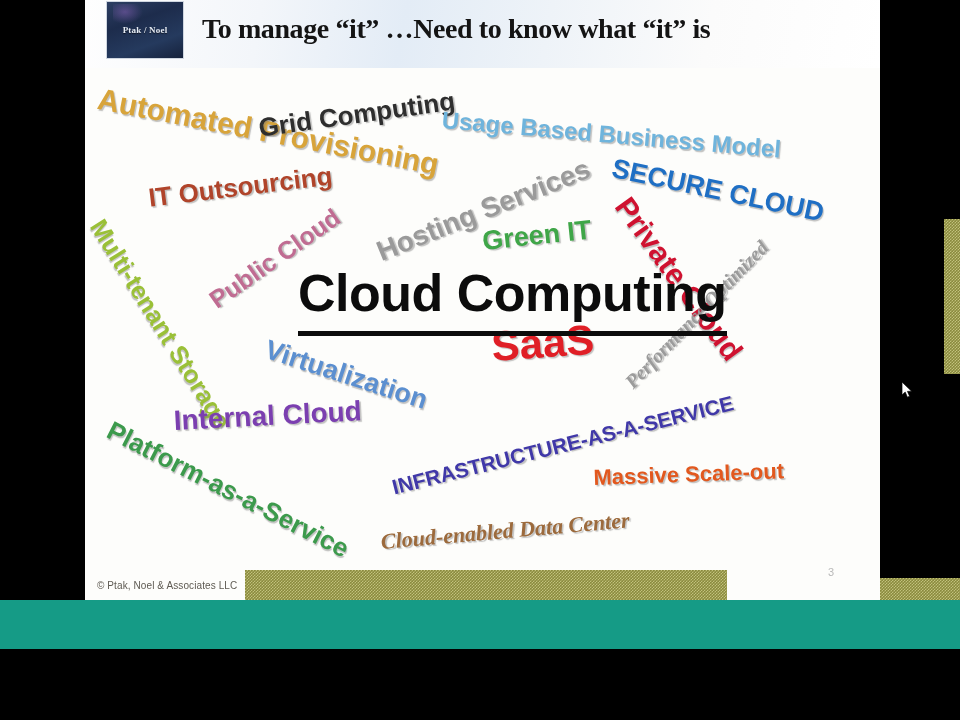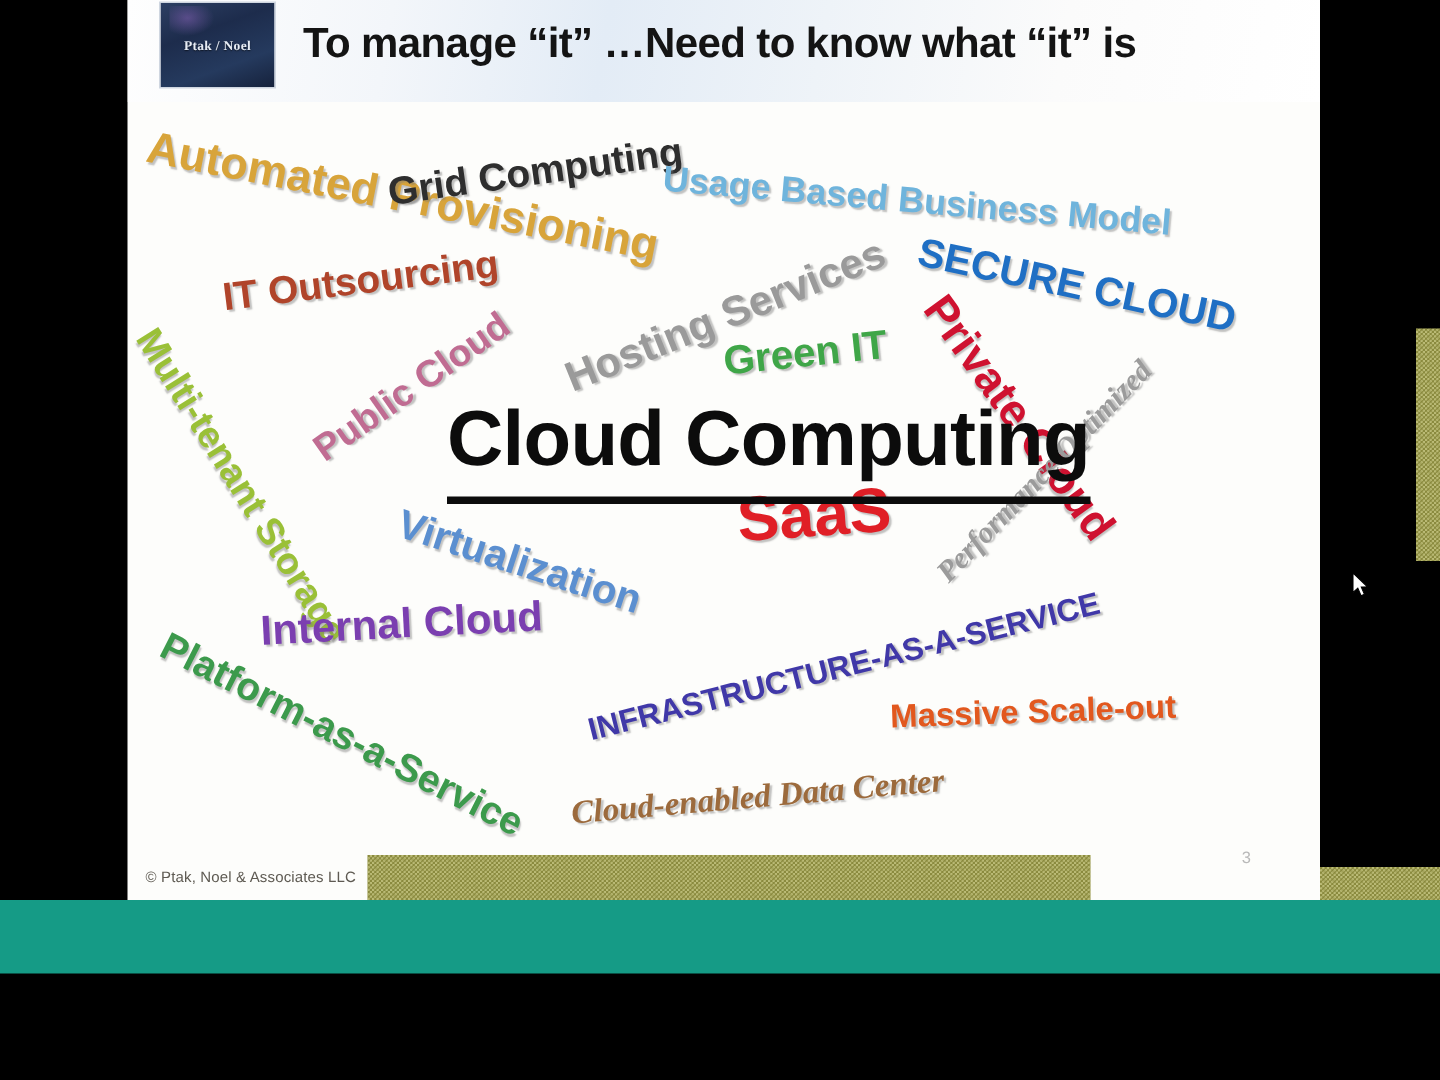--- a/index.html
+++ b/index.html
@@ -84,21 +84,21 @@
   }
   #slide-title {
     position: absolute;
     left: 117px;
     top: 13px;
     font-size: 28px;
     font-weight: bold;
     color: #141414;
     white-space: nowrap;
     letter-spacing: -0.4px;
-    font-family: Liberation Sans, sans-serif;
+    font-family: Liberation Serif, serif;
   }
 
   
   #cloud {
     position: absolute;
     left: 0; top: 60px;
     width: 795px; height: 495px;
   }
   .w {
     position: absolute;

